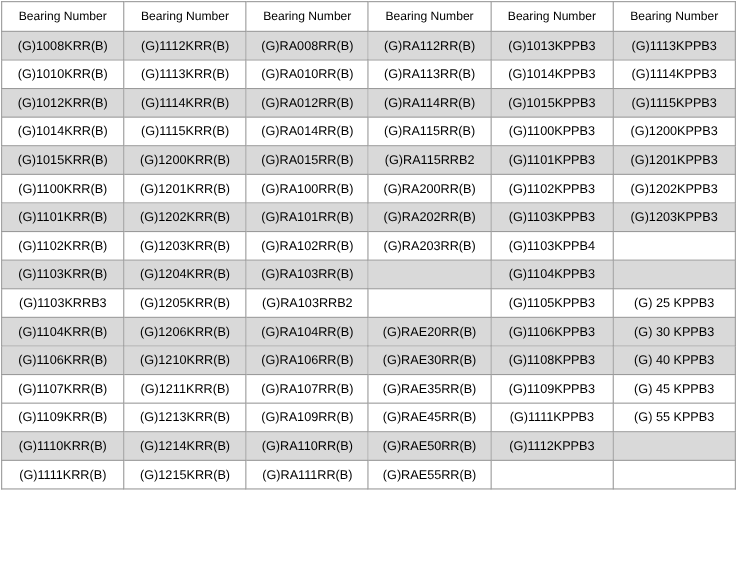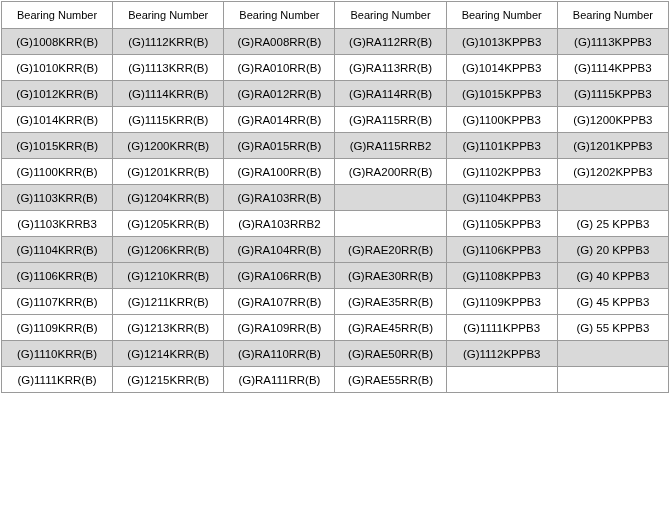--- a/index.html
+++ b/index.html
@@ -114,20 +114,36 @@
     </tr>
     <tr class="plain">
       <td>(G)1100KRR(B)</td>
       <td>(G)1201KRR(B)</td>
       <td>(G)RA100RR(B)</td>
       <td>(G)RA200RR(B)</td>
       <td>(G)1102KPPB3</td>
       <td>(G)1202KPPB3</td>
     </tr>
     <tr class="shaded">
+      <td>(G)1101KRR(B)</td>
+      <td>(G)1202KRR(B)</td>
+      <td>(G)RA101RR(B)</td>
+      <td>(G)RA202RR(B)</td>
+      <td>(G)1103KPPB3</td>
+      <td>(G)1203KPPB3</td>
+    </tr>
+    <tr class="plain">
+      <td>(G)1102KRR(B)</td>
+      <td>(G)1203KRR(B)</td>
+      <td>(G)RA102RR(B)</td>
+      <td>(G)RA203RR(B)</td>
+      <td>(G)1103KPPB4</td>
+      <td></td>
+    </tr>
+    <tr class="shaded">
       <td>(G)1103KRR(B)</td>
       <td>(G)1204KRR(B)</td>
       <td>(G)RA103RR(B)</td>
       <td></td>
       <td>(G)1104KPPB3</td>
       <td></td>
     </tr>
     <tr class="plain">
       <td>(G)1103KRRB3</td>
       <td>(G)1205KRR(B)</td>
@@ -135,21 +151,21 @@
       <td></td>
       <td>(G)1105KPPB3</td>
       <td>(G) 25 KPPB3</td>
     </tr>
     <tr class="shaded">
       <td>(G)1104KRR(B)</td>
       <td>(G)1206KRR(B)</td>
       <td>(G)RA104RR(B)</td>
       <td>(G)RAE20RR(B)</td>
       <td>(G)1106KPPB3</td>
-      <td>(G) 20 KPPB3</td>
+      <td>(G) 30 KPPB3</td>
     </tr>
     <tr class="shaded">
       <td>(G)1106KRR(B)</td>
       <td>(G)1210KRR(B)</td>
       <td>(G)RA106RR(B)</td>
       <td>(G)RAE30RR(B)</td>
       <td>(G)1108KPPB3</td>
       <td>(G) 40 KPPB3</td>
     </tr>
     <tr class="plain">

